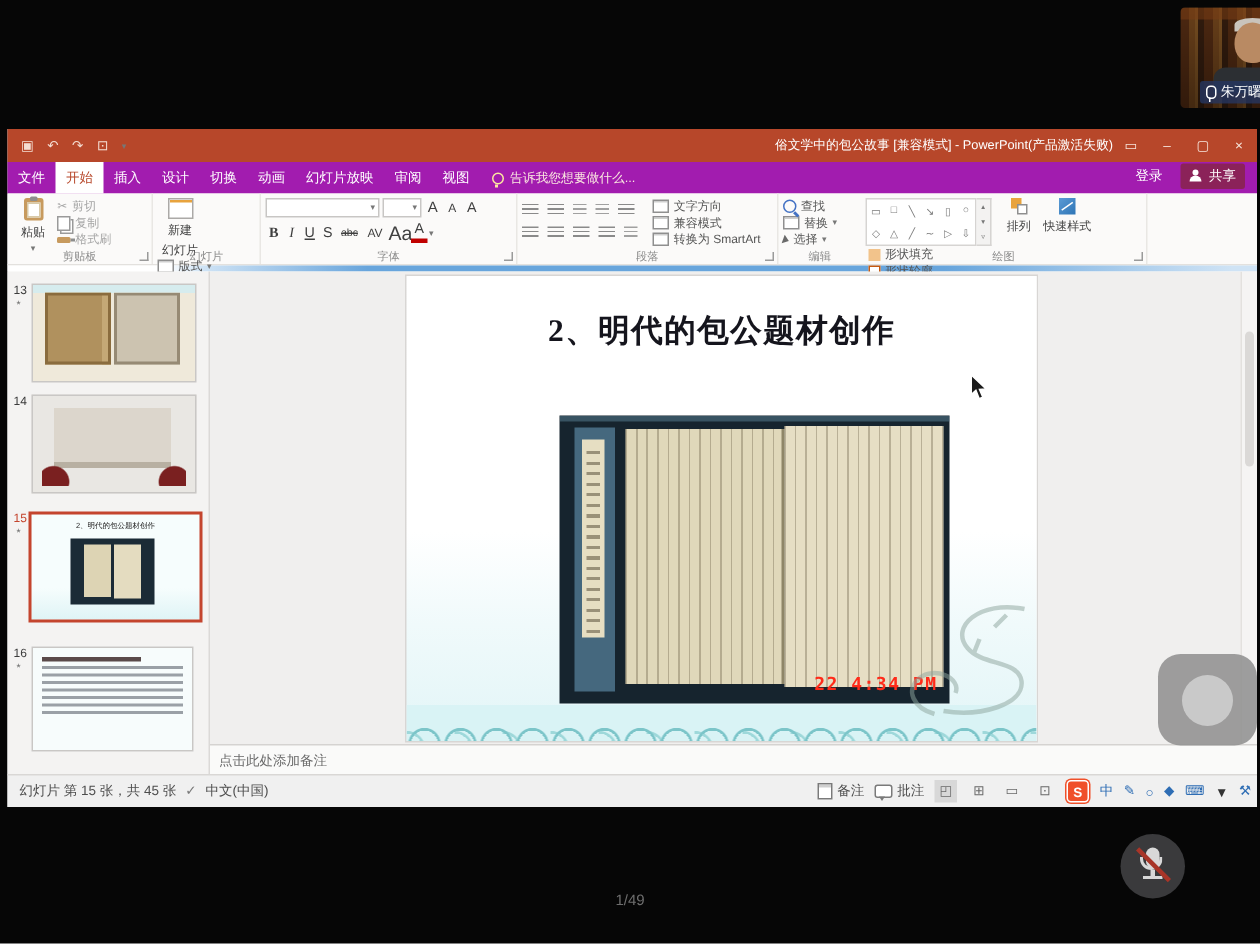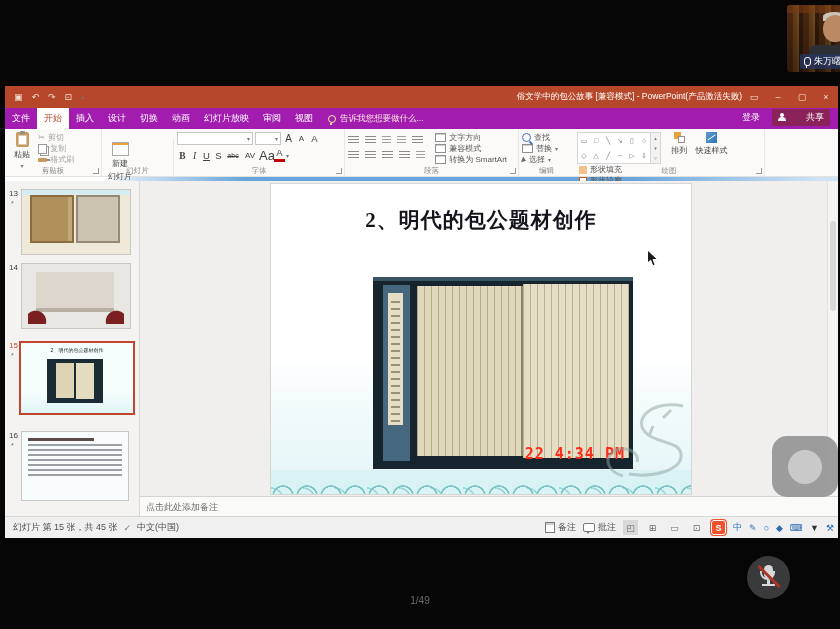--- a/index.html
+++ b/index.html
@@ -30,21 +30,21 @@
   .wctl{display:flex;align-items:center;font-size:9px;color:#f6e4da;}
   .wctl span{width:24px;text-align:center;}
 
   .tabs{height:21px;background:#a21caf;display:flex;align-items:center;color:#fff;font-size:9px;flex:none;}
   .tab{padding:4px 7px 4px;cursor:default;}
   .tab.active{background:#fff;color:#B7472A;}
   .tellme{display:flex;align-items:center;gap:4px;padding:4px 8px;color:#fbe9e0;font-size:8.5px;}
   .ic-bulb{width:6px;height:6px;border:1px solid #fde8a0;border-radius:50%;position:relative;flex:none;}
   .ic-bulb:after{content:"";position:absolute;left:1px;bottom:-3px;width:2px;height:2px;background:#fde8a0;}
   .trr{margin-left:auto;display:flex;align-items:center;gap:12px;padding:0 8px 3px 0;font-size:9px;}
-  .share{display:flex;align-items:center;gap:20px;background:rgba(120,40,18,.55);border-radius:2px;padding:2px 6px;}
+  .share{display:flex;align-items:center;gap:5px;background:rgba(120,40,18,.55);border-radius:2px;padding:2px 6px;}
   .ic-person{width:8px;height:8px;position:relative;flex:none;}
   .ic-person:before{content:"";position:absolute;left:2px;top:0;width:4px;height:4px;border-radius:50%;background:#fff;}
   .ic-person:after{content:"";position:absolute;left:0;bottom:0;width:8px;height:4px;border-radius:4px 4px 0 0;background:#fff;}
 
   
   .ribbon{height:47px;background:#FBFAF9;border-bottom:1px solid #E3E1DE;display:flex;flex:none;font-size:8px;color:#555;}
   .grp{position:relative;border-right:1px solid #E9E7E4;box-sizing:border-box;padding:3px 3px 11px;flex:none;}
   .grp-label{position:absolute;bottom:0;left:0;right:0;height:10px;line-height:10px;text-align:center;font-size:7.5px;color:#8c8c8c;}
   .dlg{position:absolute;right:2px;bottom:2px;width:5px;height:5px;border-right:1px solid #9a9a9a;border-bottom:1px solid #9a9a9a;}
   .bigbtn{display:inline-flex;flex-direction:column;align-items:center;justify-content:flex-start;gap:2px;vertical-align:top;color:#444;}
@@ -125,21 +125,21 @@
      letter-spacing:1px;color:#15151d;font-family:"Liberation Serif","DejaVu Serif",serif;}
   .photo{position:absolute;left:102px;top:93px;width:260px;height:192px;background:#16242e;
      box-shadow:inset 0 4px 0 rgba(90,130,150,.5);}
   .cover{position:absolute;left:10px;top:8px;width:27px;height:176px;background:#45687e;}
   .coverlbl{position:absolute;left:5px;top:8px;width:15px;height:132px;background:#E6DEC2;
      background-image:repeating-linear-gradient(0deg,rgba(60,50,30,.45) 0 2px,transparent 2px 7px);background-size:9px 100%;background-repeat:no-repeat;background-position:3px 4px;}
   .page{position:absolute;top:9px;height:170px;background:#E0D8BA;
      background-image:repeating-linear-gradient(90deg,rgba(80,68,44,.30) 0 1px,transparent 1px 7px);}
   .page.l{left:44px;width:104px;border-right:2px solid #8f8668;}
   .page.r{left:150px;width:106px;height:174px;top:7px;background-color:#E6DEC4;}
-  .pstamp{position:absolute;right:8px;bottom:6px;color:#FF2B1A;font-size:15px;font-weight:bold;
+  .pstamp{position:absolute;right:8px;bottom:6px;color:#FF2B1A;font-size:12px;font-weight:bold;
      font-family:"DejaVu Sans Mono",monospace;letter-spacing:1px;}
   .waves{position:absolute;left:0;right:0;bottom:0;height:24px;background:#d9f3f5;
    background-image:
      radial-gradient(circle at 12px 26px,transparent 9px,#7cc5c9 9px 10.5px,transparent 11px),
      radial-gradient(circle at 0px 30px,transparent 11px,#9ed8da 11px 12.5px,transparent 13px);
    background-size:24px 24px,32px 24px;}
   .dragon{position:absolute;right:2px;bottom:12px;opacity:.6;}
 
   .cursor{position:absolute;left:506px;top:68px;z-index:5;}
 
@@ -247,21 +247,21 @@
             </span>
           <span class="mini dim">
               <span class="ic-brush"></span>
               <span>格式刷</span>
             </span>
         </span>
         <span class="grp-label">剪贴板</span>
         <span class="dlg"></span>
       </div>
 
-      <div class="grp" style="width:72px;margin-top:10px;">
+      <div class="grp" style="width:72px;">
         <span class="bigbtn" style="width:30px;">
           <span class="ic-newslide"></span>
           <span>新建</span>
           <span>幻灯片</span>
         </span>
         <span class="minicol">
           <span class="mini">
               <span class="ic-mini"></span>
               <span>版式</span>
               <span class="caret">▾</span>

